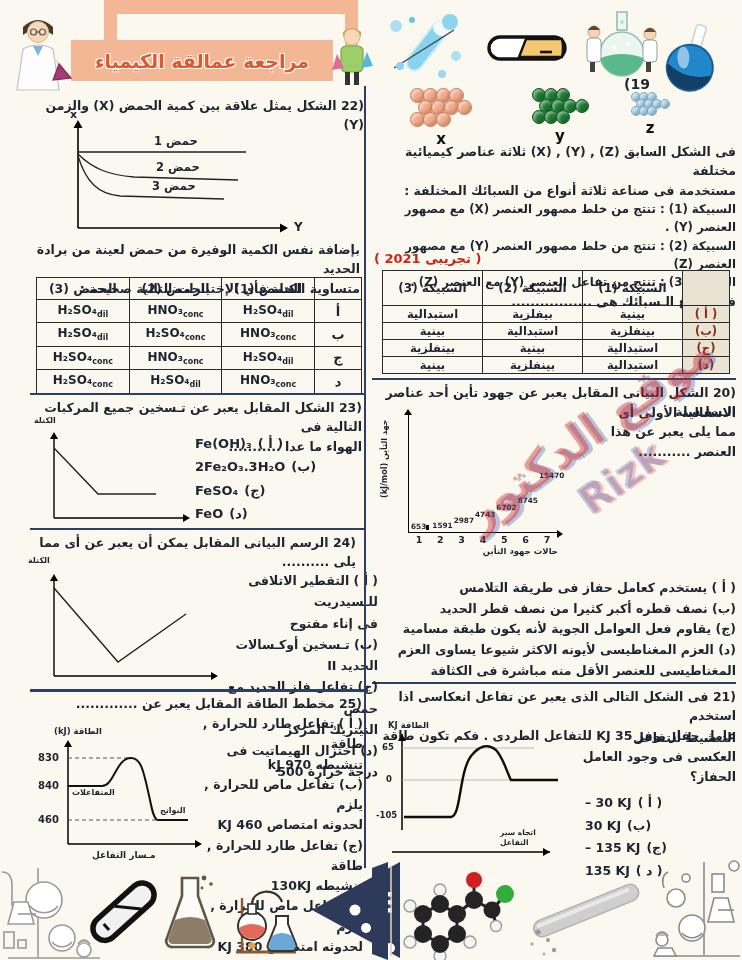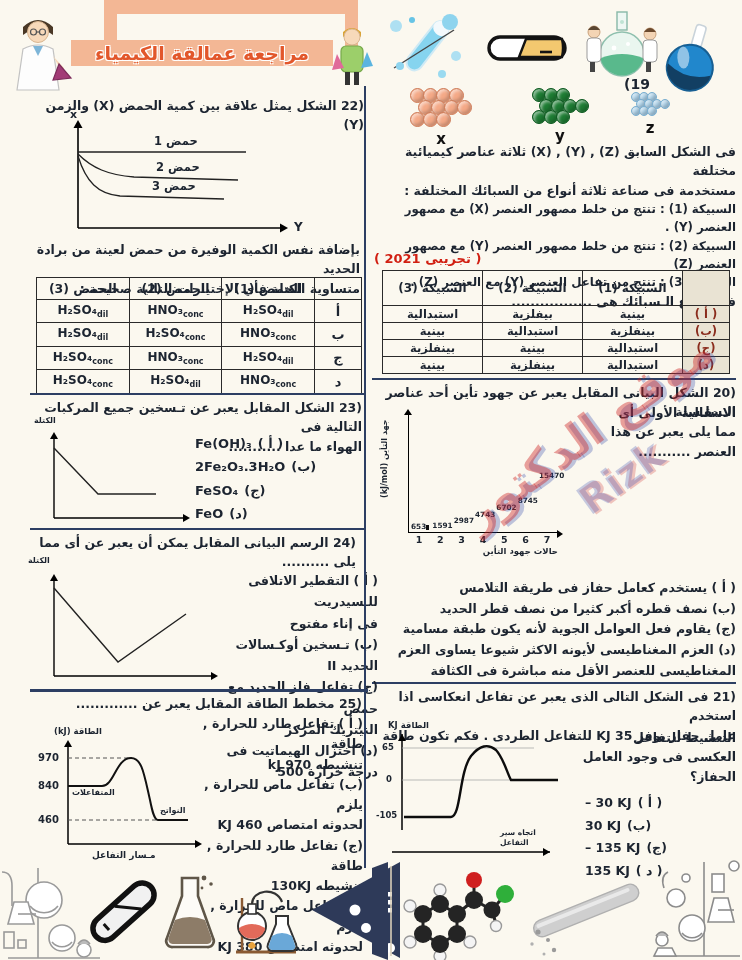--- a/index.html
+++ b/index.html
@@ -7,21 +7,21 @@
         font-family:"DejaVu Sans",sans-serif;color:#1c2430;}
   .abs{position:absolute;}
   .rtl{direction:rtl;text-align:right;font-size:12.5px;font-weight:600;line-height:1.55;color:#1c2430;}
   .qnum{font-weight:700;}
   .red{color:#d11f12;font-weight:700;}
   .hdiv{position:absolute;height:2.4px;background:#2d3f63;}
   .vdiv{position:absolute;width:2.4px;background:#2d3f63;}
   
   .bracket{position:absolute;left:104px;top:0;width:228px;height:52px;
            border-top:14px solid #f3b795;border-left:13px solid #f3b795;border-right:13px solid #f3b795;}
-  .banner{position:absolute;left:71px;top:40px;width:262px;height:26px;background:#f3b795;
+  .banner{position:absolute;left:71px;top:40px;width:262px;height:41px;background:#f3b795;
           display:flex;align-items:center;justify-content:center;}
   .banner-title{font-size:19px;font-weight:700;color:#e2572b;letter-spacing:1px;
       text-shadow:-1px -1px 0 #fff,1px -1px 0 #fff,-1px 1px 0 #fff,1px 1px 0 #fff;}
   
   .cluster{position:absolute;display:flex;flex-direction:column;align-items:center;}
   .dotrow{display:flex;margin-top:-3px;}
   .dotrow:first-child{margin-top:0;}
   .dot{border-radius:50%;border:1.5px solid;box-sizing:border-box;margin:0 -1px;
        box-shadow:inset -2px -2px 3px rgba(0,0,0,.18), inset 2px 2px 3px rgba(255,255,255,.5);}
   .cluster-label{font-weight:700;font-size:15px;margin-top:3px;color:#111;}
@@ -492,21 +492,21 @@
     <div>(ب)   تفاعل ماص للحرارة , يلزم</div>
     <div>لحدوثه امتصاص 460 KJ</div>
     <div>(ج) تفاعل طارد للحرارة , طاقة</div>
     <div>تنشيطه 130KJ</div>
     <div>(د) تفاعل ماص للحرارة , يلزم</div>
     <div>لحدوثه امتصاص 380 KJ</div>
   </div>
 
   <div class="abs" style="left:32px;top:726px;width:180px;height:144px">
     <div class="ticklab" style="left:22px;top:0;direction:rtl">الطاقة (kJ)</div>
-    <div class="ticklab" style="left:6px;top:26px;font-size:10px">970</div>
+    <div class="ticklab" style="left:6px;top:26px;font-size:10px">830</div>
     <div class="ticklab" style="left:6px;top:54px;font-size:10px">840</div>
     <div class="ticklab" style="left:6px;top:88px;font-size:10px">460</div>
     <svg width="180" height="144" viewBox="0 0 180 144">
       <line x1="36" y1="118" x2="36" y2="16" stroke="#000" stroke-width="1.5"></line>
       <path d="M36,14 l-4,7 h8 Z" fill="#000"></path>
       <line x1="36" y1="118" x2="166" y2="118" stroke="#000" stroke-width="1.5"></line>
       <path d="M170,118 l-7,-4 v8 Z" fill="#000"></path>
       <line x1="36" y1="32" x2="100" y2="32" stroke="#555" stroke-width="1" stroke-dasharray="4 3"></line>
       <line x1="36" y1="94" x2="126" y2="94" stroke="#555" stroke-width="1" stroke-dasharray="4 3"></line>
       <path d="M36,60 L70,60 C82,60 84,32 99,32 C110,32 112,48 118,74 C120,84 122,94 126,94 L156,94" fill="none" stroke="#111" stroke-width="2"></path>

